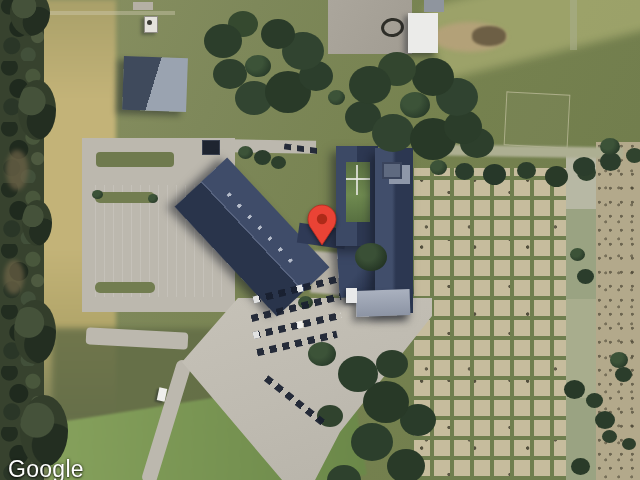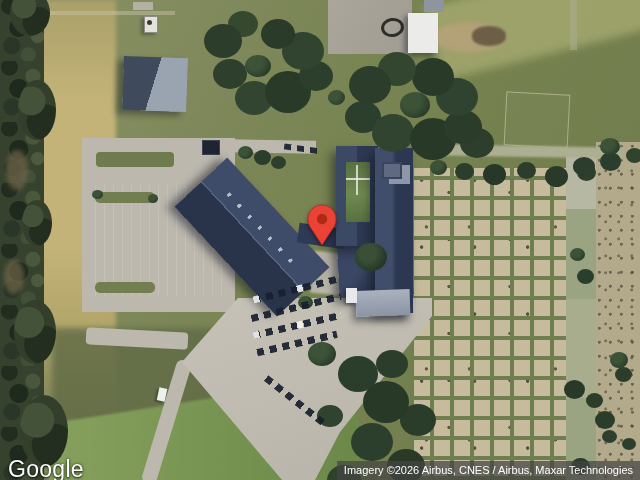--- a/index.html
+++ b/index.html
@@ -159,15 +159,14 @@
   <div class="abs" style="left:158px;top:388px;width:8px;height:13px;background:#efefec;transform:rotate(12deg);box-shadow:-2px 2px 2px rgba(20,25,35,.4);"></div>
 
   <div class="abs" style="left:307px;top:204px;width:30px;height:44px;">
     <svg width="30" height="44" viewBox="0 0 30 44" style="filter:drop-shadow(0 2px 2px rgba(0,0,0,.45));">
       <path d="M15 1 C7.3 1 1 7.3 1 15 c0 2.6 0.8 5.4 2 7.7 L15 41 L27 22.7 c1.2 -2.3 2 -5.1 2 -7.7 C29 7.3 22.7 1 15 1 Z" stroke="#B8281E" stroke-width="0.8" fill="#EA4335"></path>
       <circle cx="15" cy="15" r="5.2" opacity="0.88" fill="#A52714"></circle>
     </svg>
   </div>
 
   <div id="google-logo" class="abs">Google</div>
-  <div id="attribution" class="abs">Imagery ©2026 Airbus, CNES / Airbus, Maxar Technologies</div>
 
 </div>
 
 </body></html>

